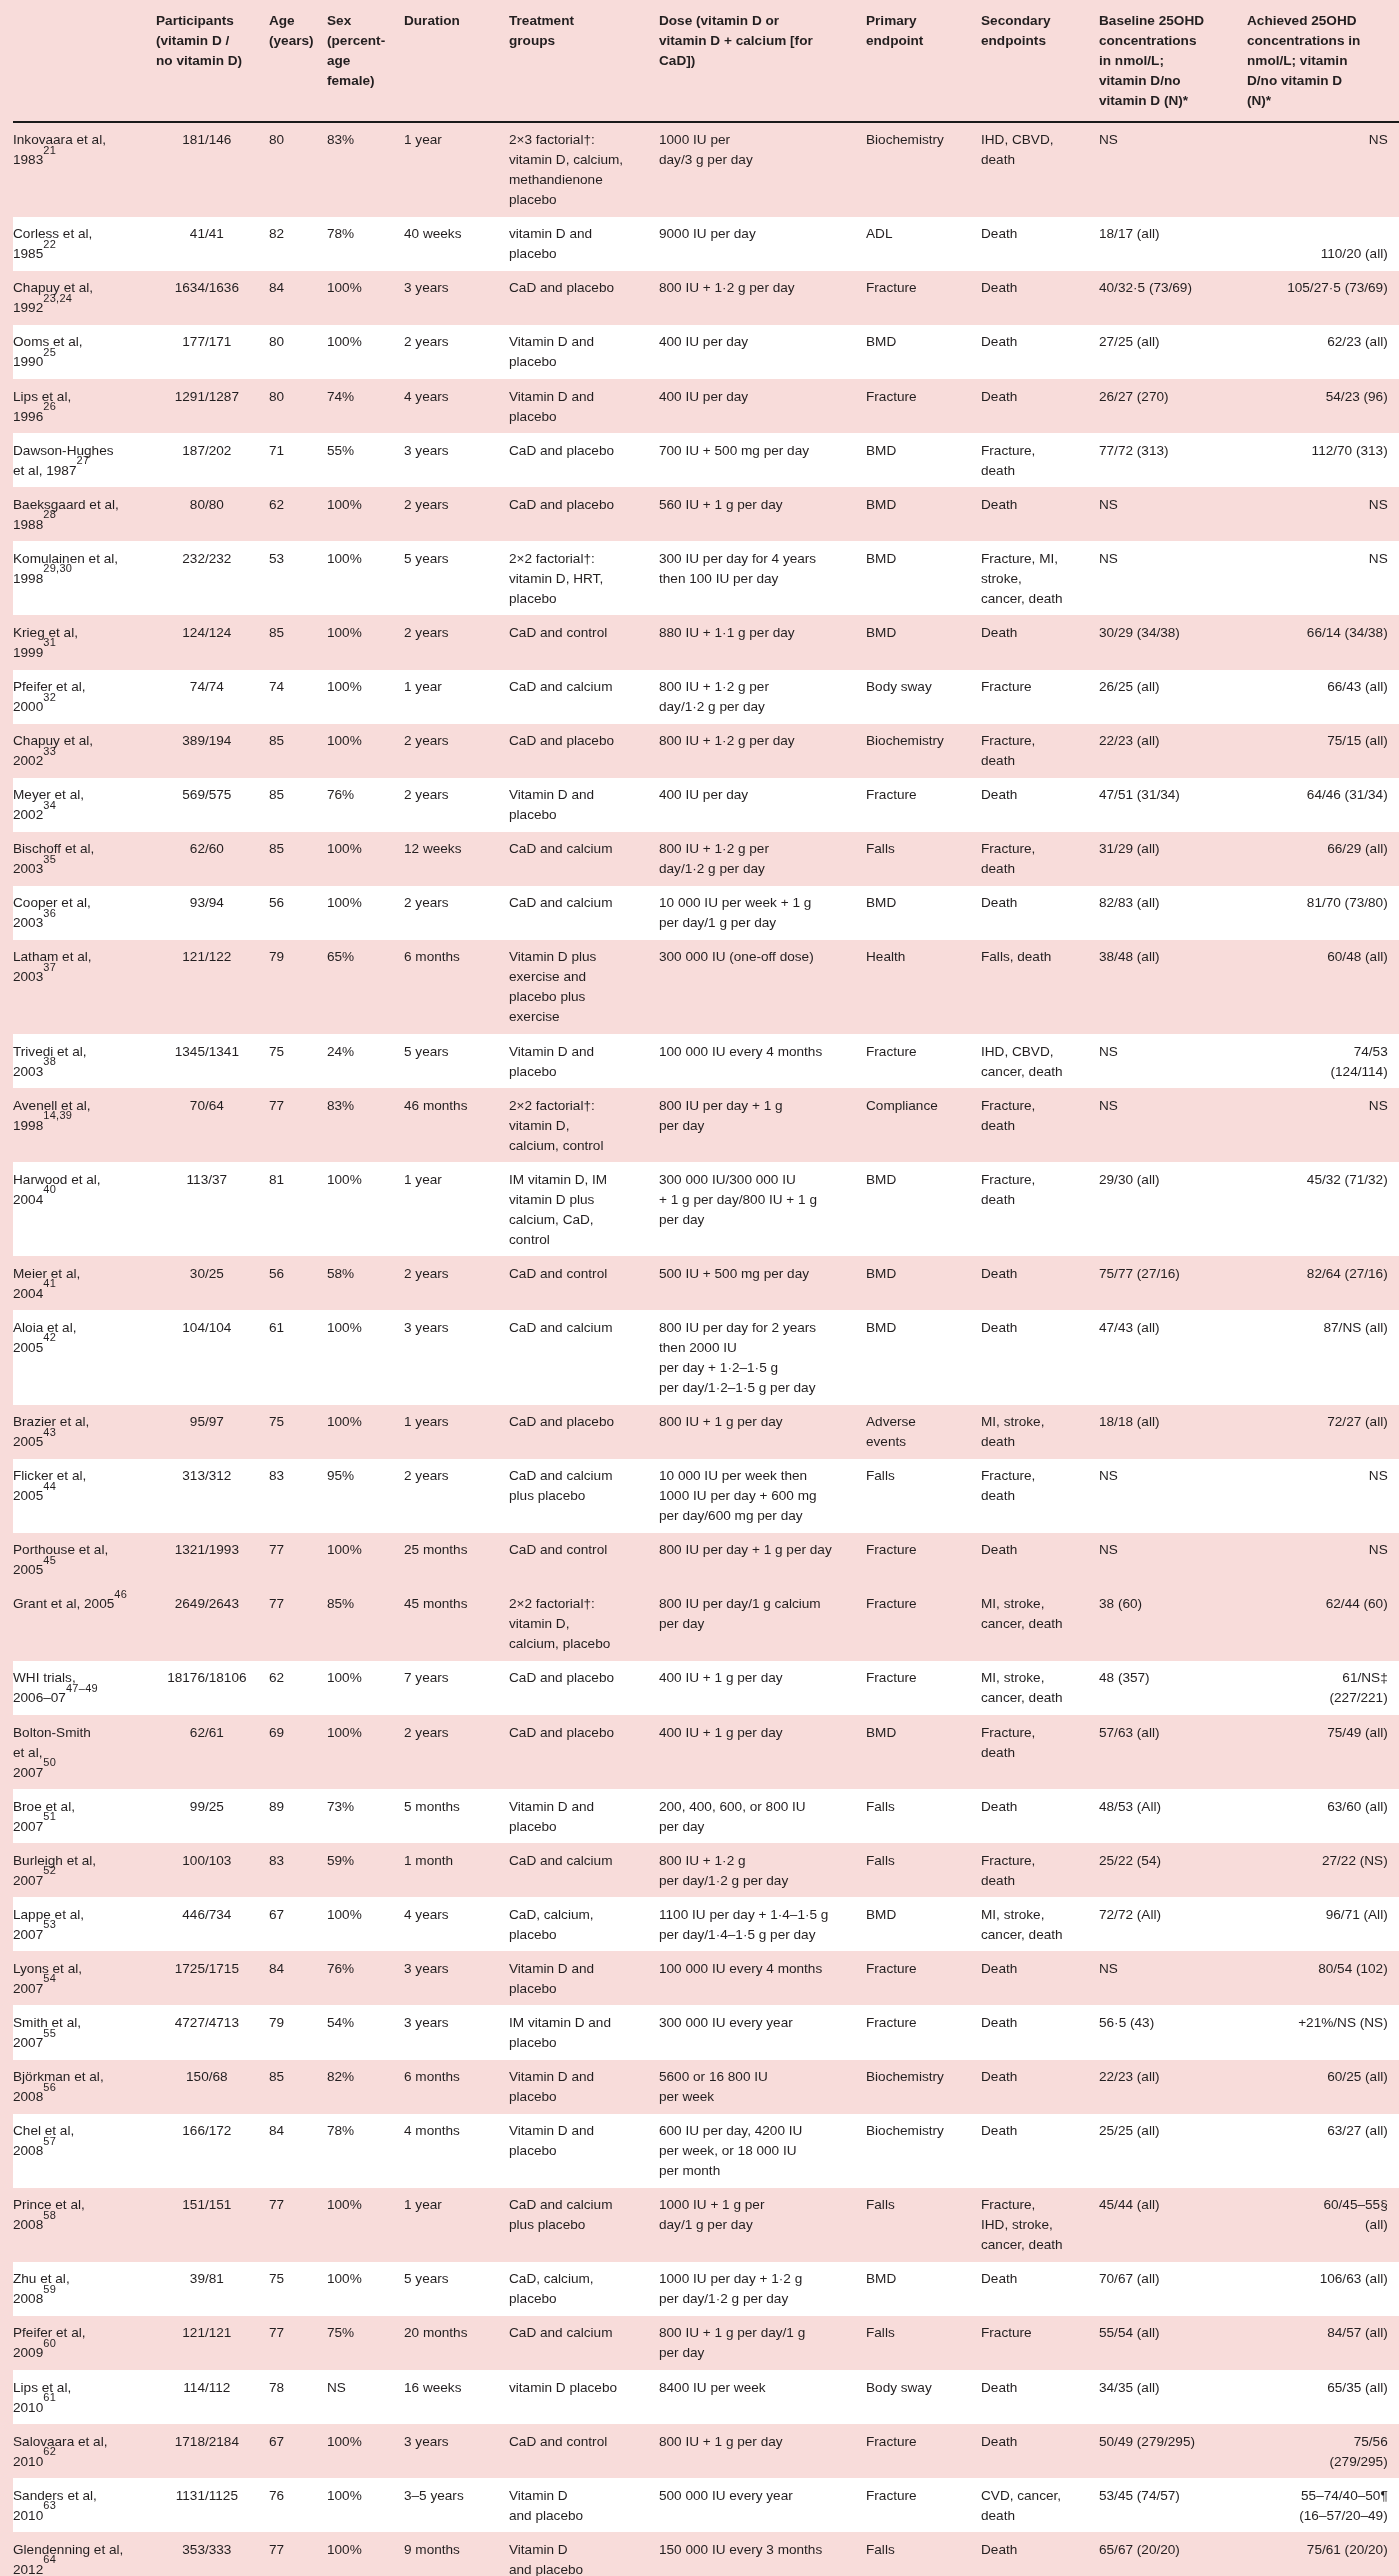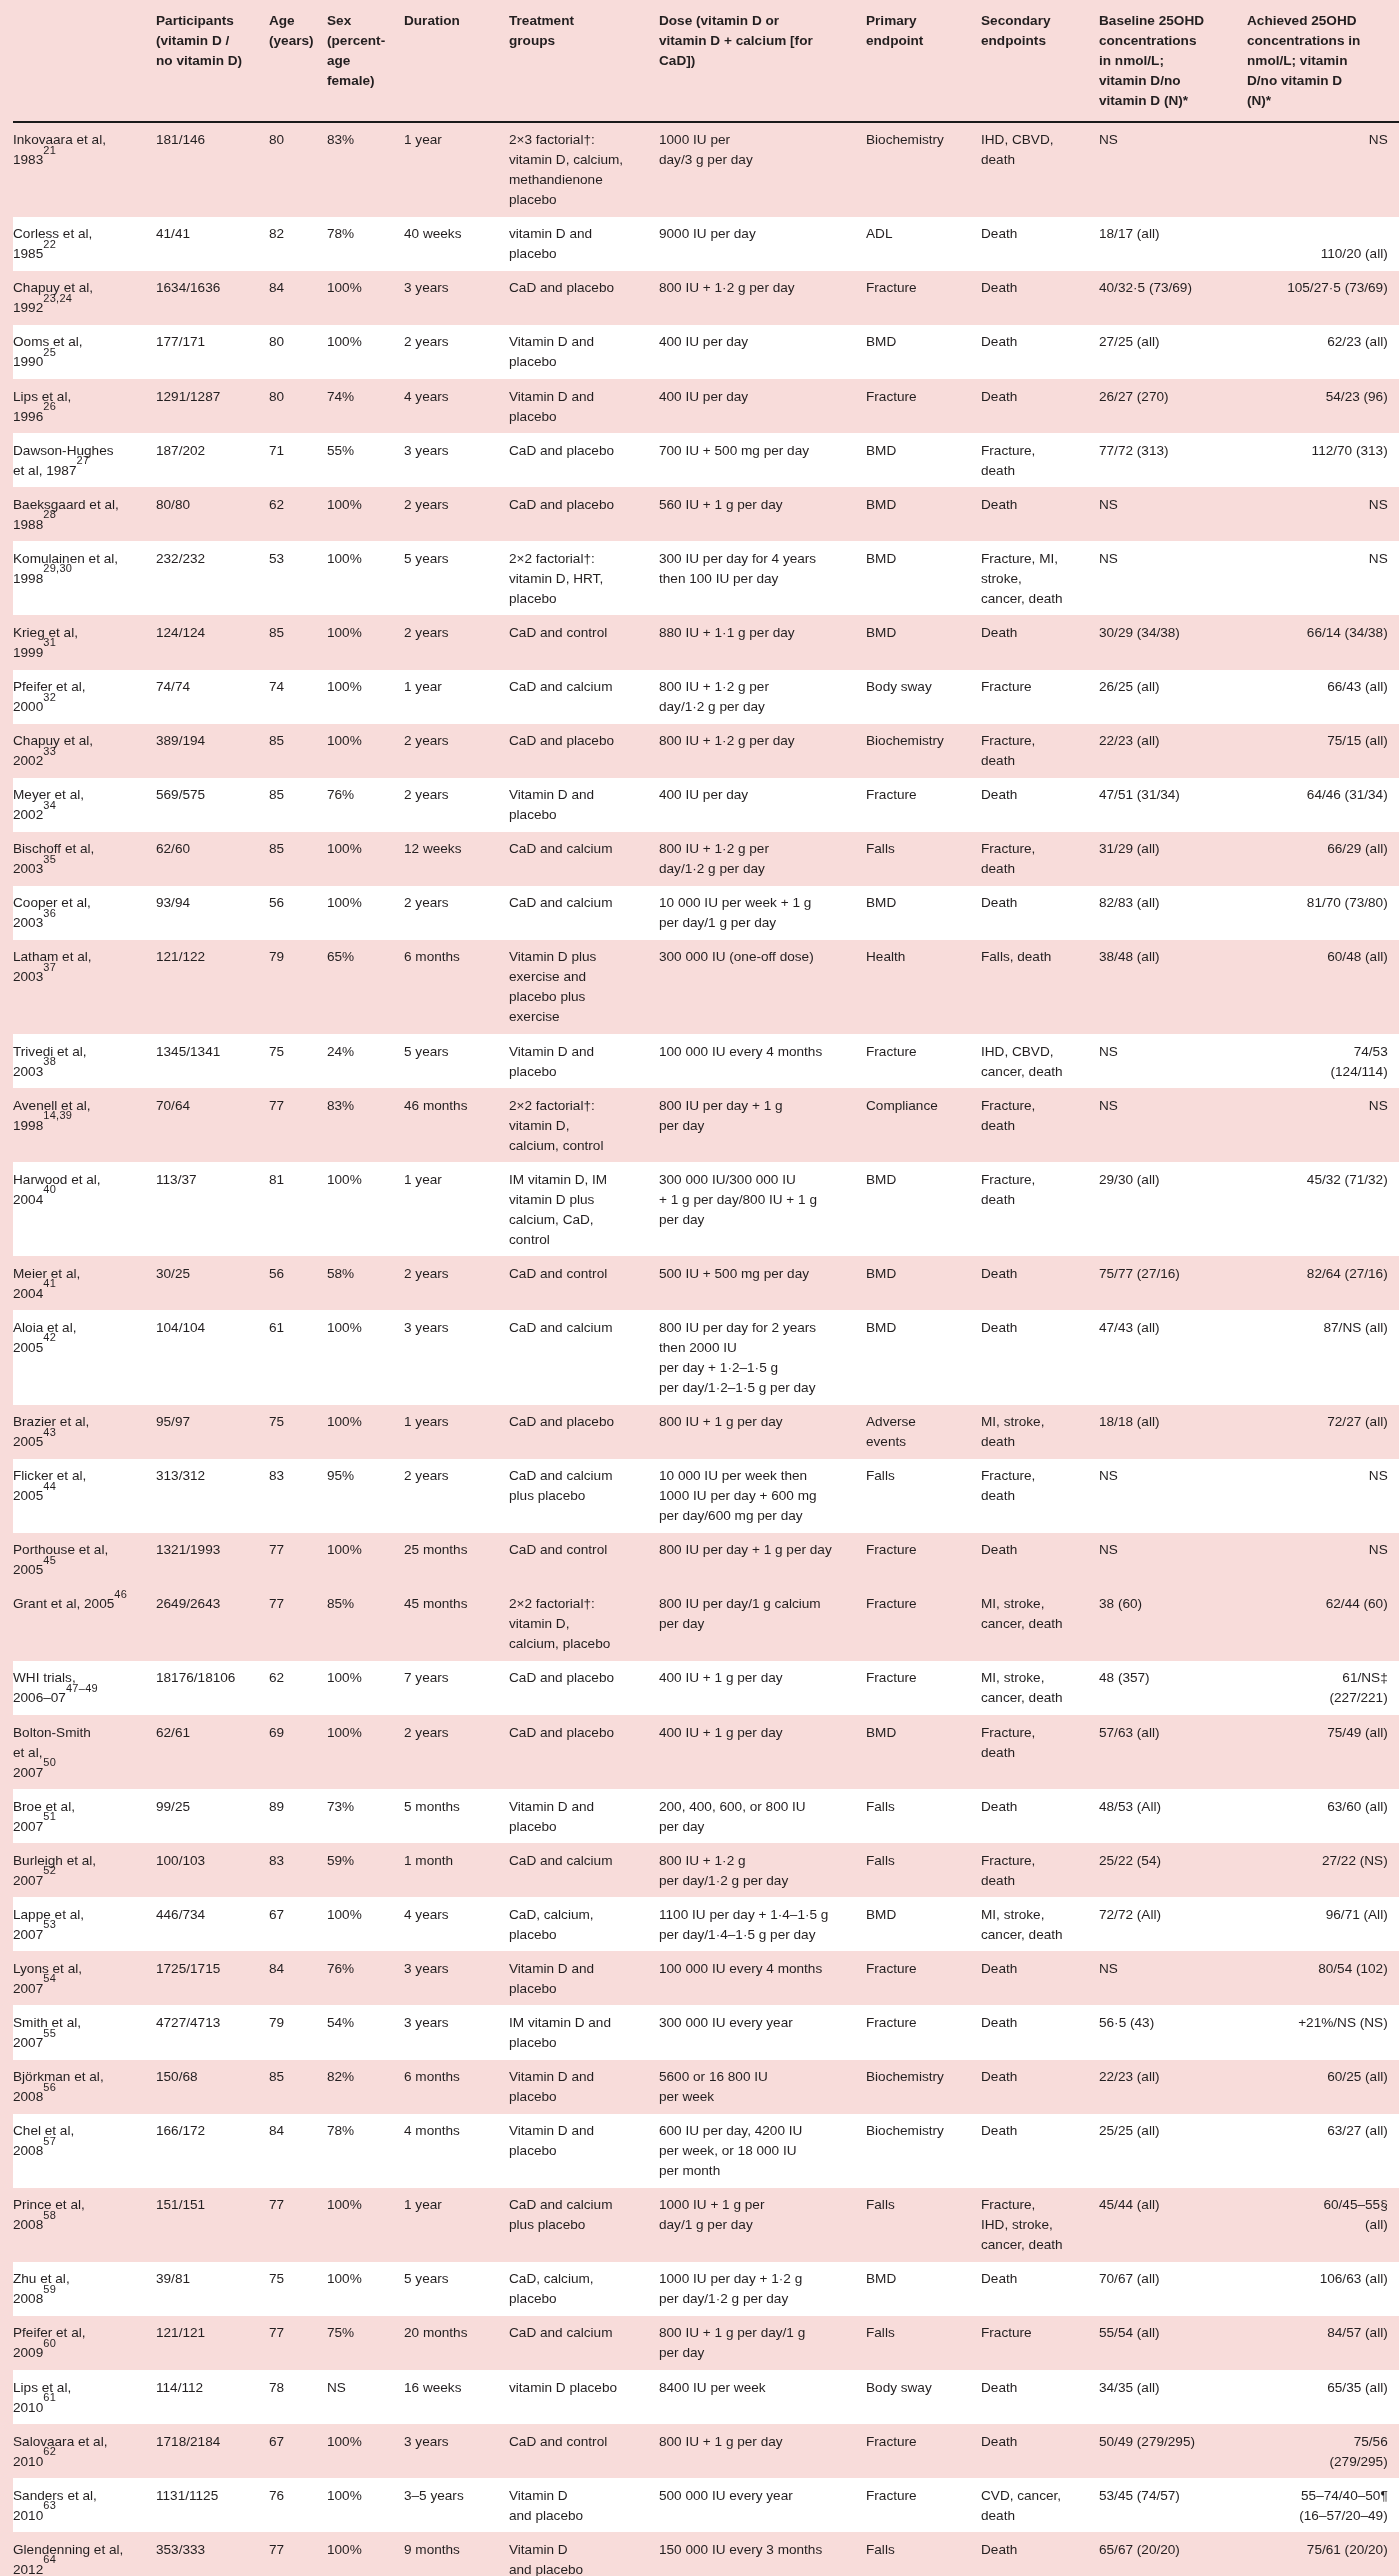--- a/index.html
+++ b/index.html
@@ -25,21 +25,21 @@
     font-weight:bold;
     padding:1.9px 11.3px 1.9px 0;
     white-space:pre-line;
   }
   .row.pink  { background:transparent; }
   .row.white { background:#ffffff; }
   .cell {
     padding:7.5px 11.3px 6.6px 0;
     white-space:pre-line;
   }
-  .c-participants { }
+  .c-participants { text-align:center; }
   .c-sex { padding-right:19px; }
   .c-achieved { text-align:right; padding-right:11.3px; }
   .h-achieved { padding-right:5.6px; }
   sup {
     font-size:11px;
     line-height:0;
     position:relative;
     top:-0.45em;
     letter-spacing:0.3px;
   }

